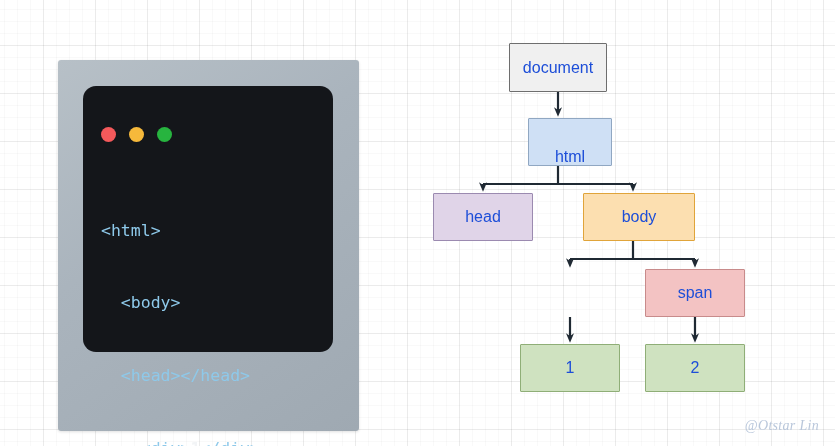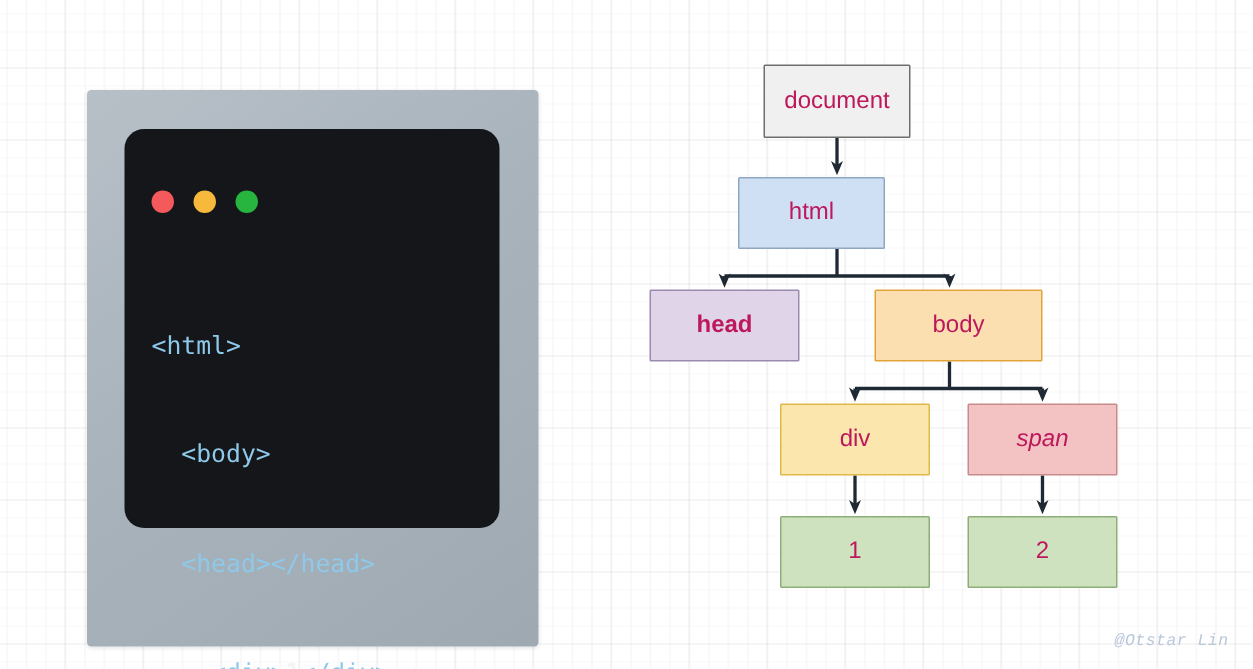--- a/index.html
+++ b/index.html
@@ -83,49 +83,49 @@
   
   #tree { position: absolute; left: 0; top: 0; width: 835px; height: 446px; }
 
   .node {
     position: absolute;
     display: flex;
     align-items: center;
     justify-content: center;
     font-family: "Liberation Sans", sans-serif;
     font-size: 16px;
-    color: #be185d;
+    color: #1d4ed8;
     border: 1px solid #808080;
     border-radius: 1px;
     line-height: 1;
   }
 
   #node-document { left: 509px; top: 43px;  width: 98px; height: 49px;
                    background: #f0f0f0; border-color: #6e6e6e; }
-  #node-html     { left: 492px; top: 118px; width: 98px; height: 48px;
-                   background: #cfe0f5; border-color: #90a7c2; }
+  #node-html     { left: 528px; top: 118px; width: 84px; height: 48px;
+                   background: #cfe0f5; border-color: #90a7c2; align-items: flex-end; }
   #node-head     { left: 433px; top: 193px; width: 100px; height: 48px;
-                   background: #e0d4e8; border-color: #9b8ab0; font-weight: bold; }
+                   background: #e0d4e8; border-color: #9b8ab0; }
   #node-body     { left: 583px; top: 193px; width: 112px; height: 48px;
                    background: #fcdfb0; border-color: #e0a43a; }
   #node-div      { left: 520px; top: 269px; width: 100px; height: 48px;
                    background: #fbe7ae; border-color: #e0b84a; }
   #node-span     { left: 645px; top: 269px; width: 100px; height: 48px;
-                   background: #f3c3c3; border-color: #c88b8b; font-style: italic; }
+                   background: #f3c3c3; border-color: #c88b8b; }
   #node-one      { left: 520px; top: 344px; width: 100px; height: 48px;
                    background: #cfe2c0; border-color: #8fae77; }
   #node-two      { left: 645px; top: 344px; width: 100px; height: 48px;
                    background: #cfe2c0; border-color: #8fae77; }
 
   #watermark {
     position: absolute;
     right: 16px;
     bottom: 12px;
-    font-family: Liberation Mono, monospace;
-    font-size: 11px;
+    font-family: Liberation Serif, serif;
+    font-size: 14px;
     font-style: italic;
     color: #b9c7db;
     letter-spacing: 0.3px;
   }
 </style>
 </head>
 <body>
 
 <div id="canvas">
 
@@ -177,23 +177,20 @@
   </div>
   <div class="node" id="node-html">
     <span>html</span>
   </div>
   <div class="node" id="node-head">
     <span>head</span>
   </div>
   <div class="node" id="node-body">
     <span>body</span>
   </div>
-  <div class="node" id="node-div">
-    <span>div</span>
-  </div>
   <div class="node" id="node-span">
     <span>span</span>
   </div>
   <div class="node" id="node-one">
     <span>1</span>
   </div>
   <div class="node" id="node-two">
     <span>2</span>
   </div>
 

